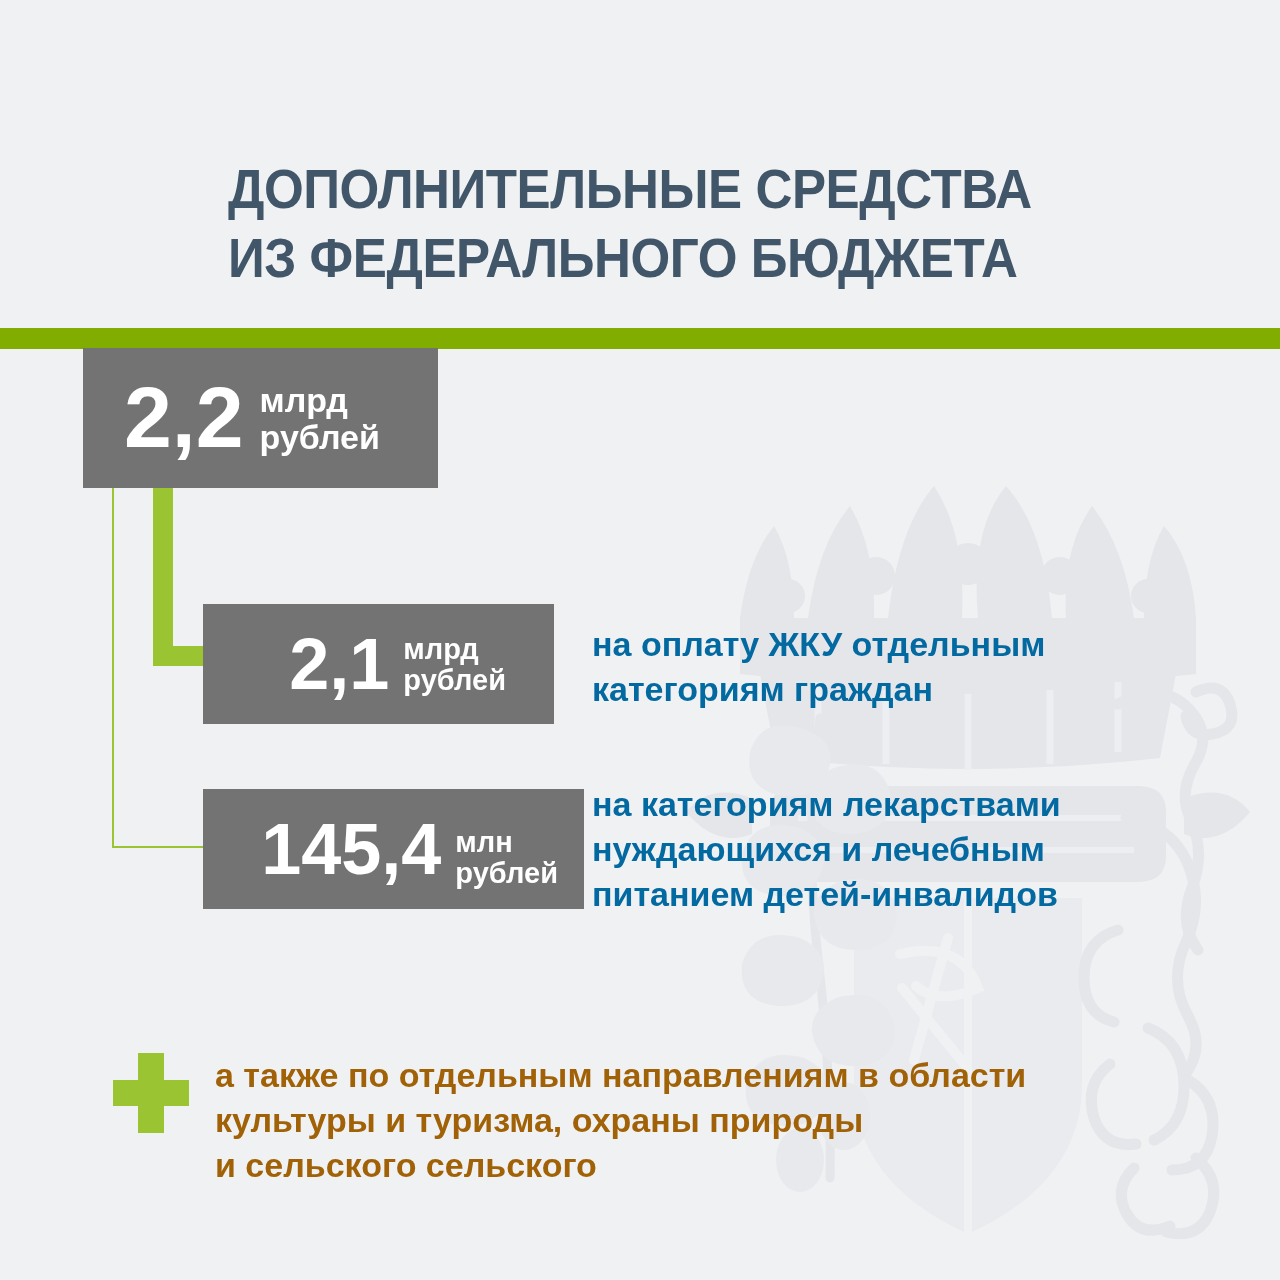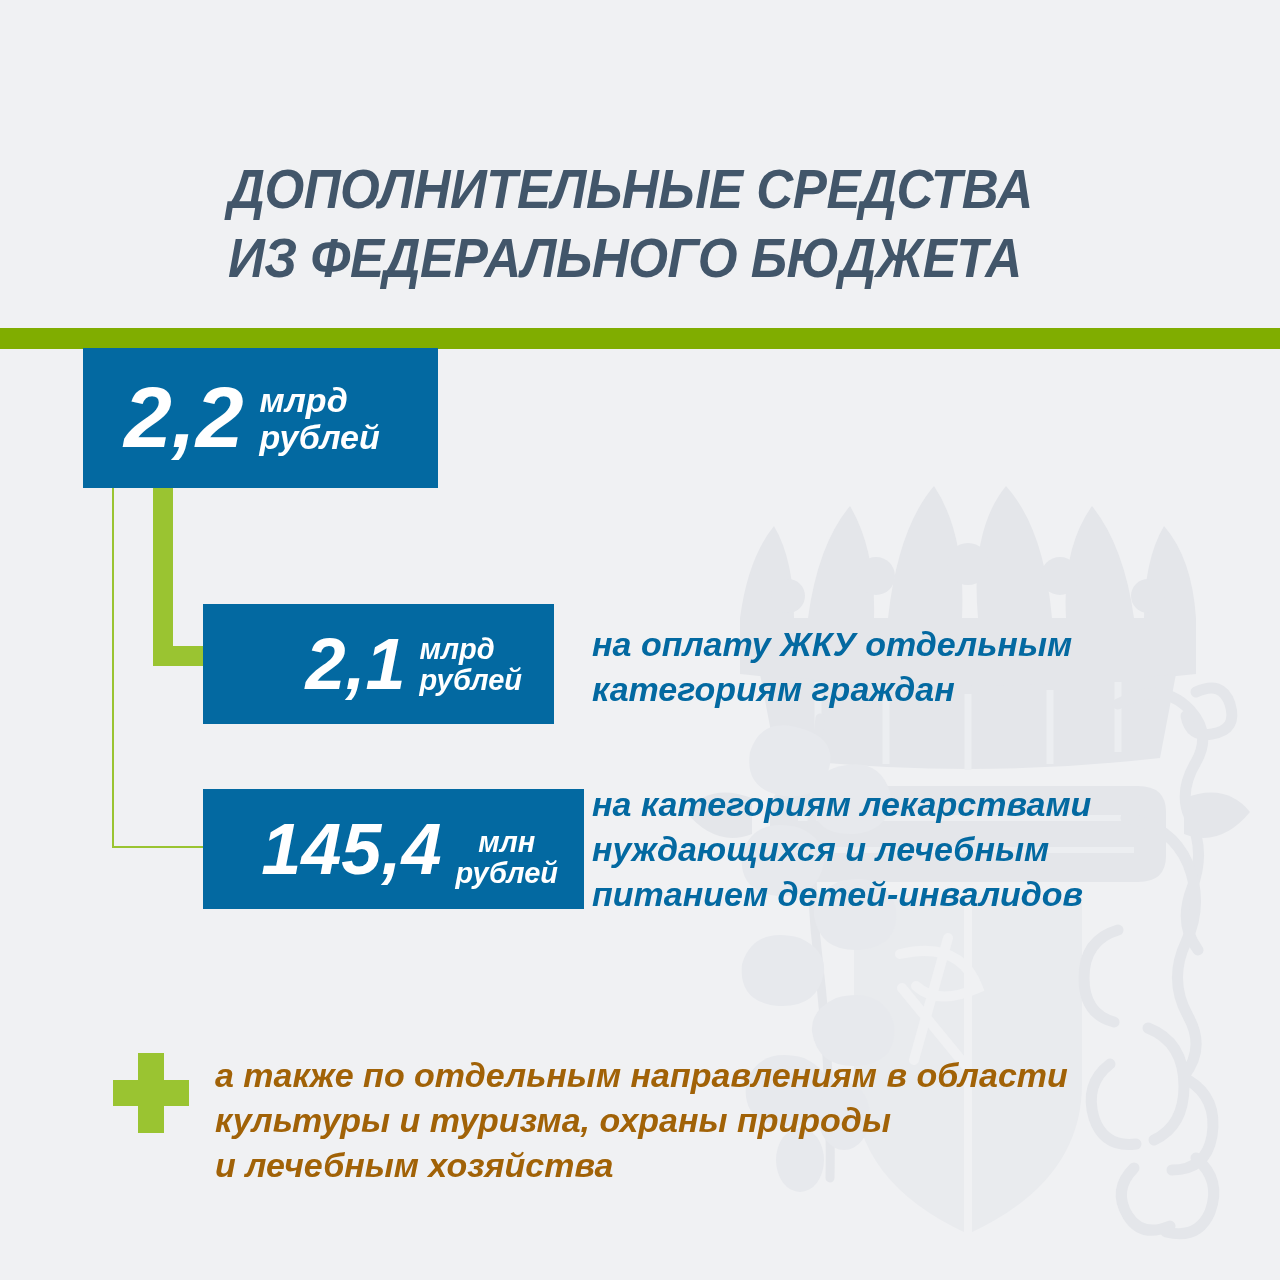--- a/index.html
+++ b/index.html
@@ -14,21 +14,20 @@
     font-family: "Liberation Sans", "DejaVu Sans", sans-serif;
     overflow: hidden;
   }
 
   #poster {
     position: relative;
     width: 1280px;
     height: 1280px;
     background: #f0f1f3;
     overflow: hidden;
-    font-style: italic;
   }
 
   
   #watermark {
     position: absolute;
     left: 648px;
     top: 468px;
     width: 640px;
     height: 820px;
     opacity: 1;
@@ -88,21 +87,21 @@
     height: 361px;
     border-left: 2px solid #9ac431;
     border-bottom: 2px solid #9ac431;
     z-index: 1;
     box-sizing: border-box;
   }
 
   
   .value-box {
     position: absolute;
-    background: #0369a1;
+    background: #737373;
     display: flex;
     align-items: center;
     z-index: 2;
     color: #ffffff;
   }
   .value-box .amount {
     font-weight: bold;
     line-height: 0.95;
     white-space: nowrap;
   }
@@ -126,38 +125,38 @@
   #box-main .amount { font-size: 86px; }
   #box-main .unit { font-size: 34px; margin-left: 16px; margin-top: 2px; }
 
   
   #box-two {
     left: 203px;
     top: 604px;
     width: 351px;
     height: 120px;
     justify-content: flex-end;
-    padding-right: 32px;
+    padding-right: 48px;
     box-sizing: border-box;
   }
   #box-two .amount { font-size: 72px; }
   #box-two .unit { font-size: 29px; margin-left: 14px; margin-top: 2px; }
 
   
   #box-three {
     left: 203px;
     top: 789px;
     width: 381px;
     height: 120px;
     justify-content: flex-end;
     padding-right: 26px;
     box-sizing: border-box;
   }
   #box-three .amount { font-size: 72px; }
-  #box-three .unit { font-size: 29px; margin-left: 14px; margin-top: 18px; text-align: center; }
+  #box-three .unit { font-size: 29px; margin-left: 14px; margin-top: 18px; }
 
   
   .desc {
     position: absolute;
     color: #0369a1;
     font-weight: bold;
     font-size: 34px;
     line-height: 1.32;
     z-index: 3;
     font-family: "Liberation Sans", "DejaVu Sans", sans-serif;
@@ -331,16 +330,16 @@
     <span>питанием детей-инвалидов</span>
   </div>
 
   <div id="plus-icon">
     <div class="bar-h"></div>
     <div class="bar-v"></div>
   </div>
   <div id="footer-note">
     <span>а также по отдельным направлениям в области</span>
     <span>культуры и туризма, охраны природы</span>
-    <span>и лечебным хозяйства</span>
+    <span>и сельского сельского</span>
   </div>
 
 </div>
 
 </body></html>

